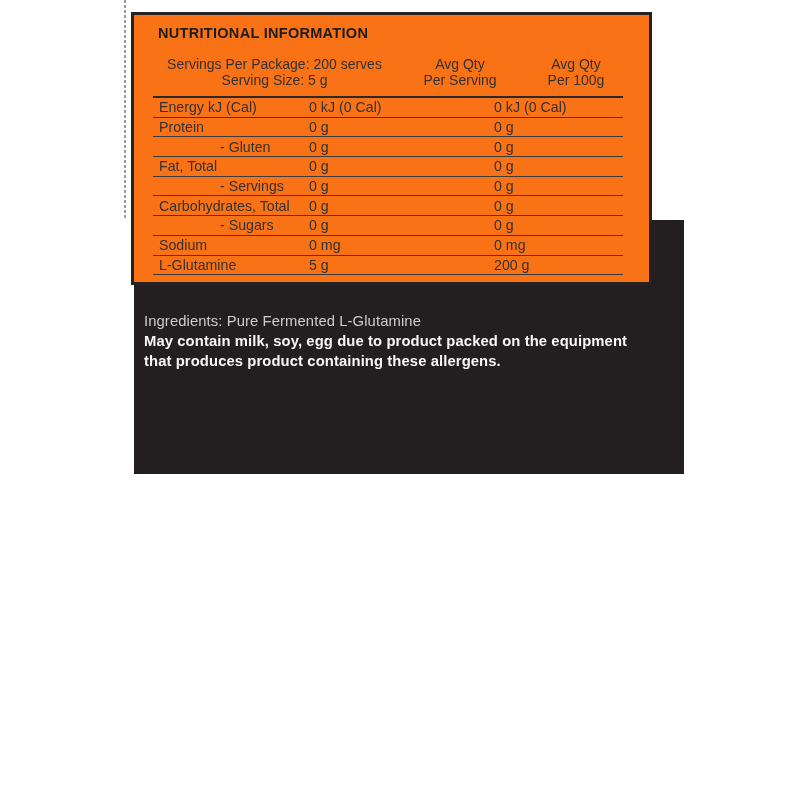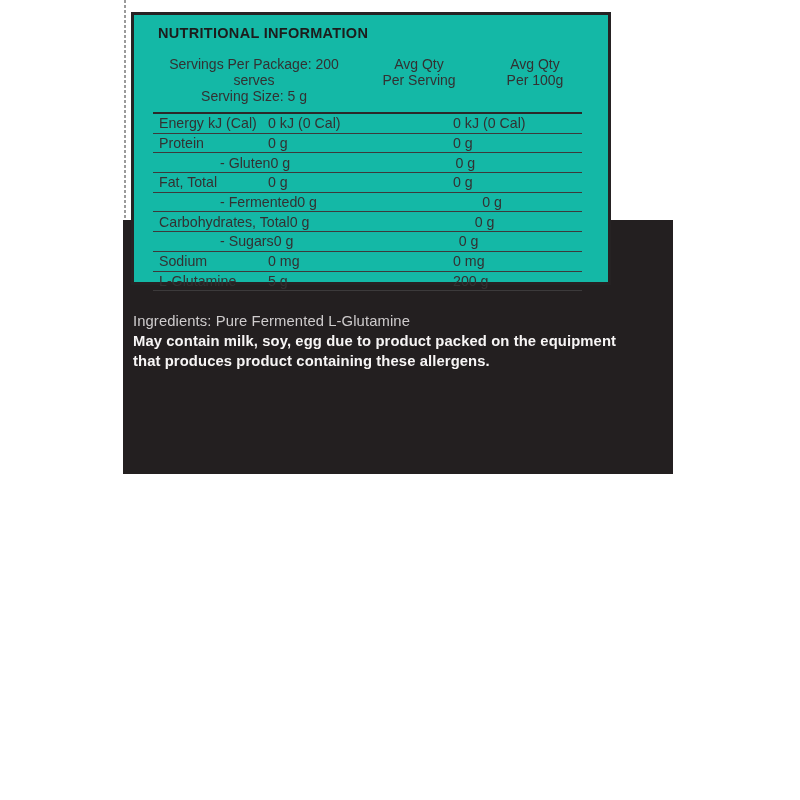--- a/index.html
+++ b/index.html
@@ -18,42 +18,42 @@
     position: absolute;
     left: 124px; top: 0;
     width: 2px; height: 219px;
     background: repeating-linear-gradient(
       to bottom, #9b9b9b 0 3px, transparent 3px 5px);
   }
 
   
   .dark-panel {
     position: absolute;
-    left: 123px; top: 220px;
+    left: 134px; top: 220px;
     width: 550px; height: 254px;
     background: #231f20;
   }
 
   .ingredients {
     position: absolute;
     left: 10px; top: 91px;
     width: 532px;
     font-size: 14.8px;
     line-height: 20px;
     letter-spacing: 0.1px;
   }
   .ingredients .ing-line { color: #cfcccd; font-weight: 400; }
   .ingredients .allergen { color: #f7f5f5; font-weight: 700; }
 
   
   .nutri-panel {
     position: absolute;
     left: 131px; top: 12px;
-    width: 480px; height: 273px;
-    background: #14b8a6;
+    width: 521px; height: 273px;
+    background: #f97316;
     border: 3px solid #262223;
   }
 
   .nutri-title {
     margin: 10px 0 0 24px;
     font-size: 14.5px;
     font-weight: 700;
     line-height: 17px;
     letter-spacing: 0.3px;
     color: #1d1c1c;
@@ -139,21 +139,21 @@
     <span class="t-val">0 g</span>
   </div>
 
   <div class="t-row">
     <span class="t-label">Fat, Total</span>
     <span class="t-val">0 g</span>
     <span class="t-val">0 g</span>
   </div>
 
   <div class="t-row">
-    <span class="t-label sub">- Fermented</span>
+    <span class="t-label sub">- Servings</span>
     <span class="t-val">0 g</span>
     <span class="t-val">0 g</span>
   </div>
 
   <div class="t-row">
     <span class="t-label">Carbohydrates, Total</span>
     <span class="t-val">0 g</span>
     <span class="t-val">0 g</span>
   </div>
 

